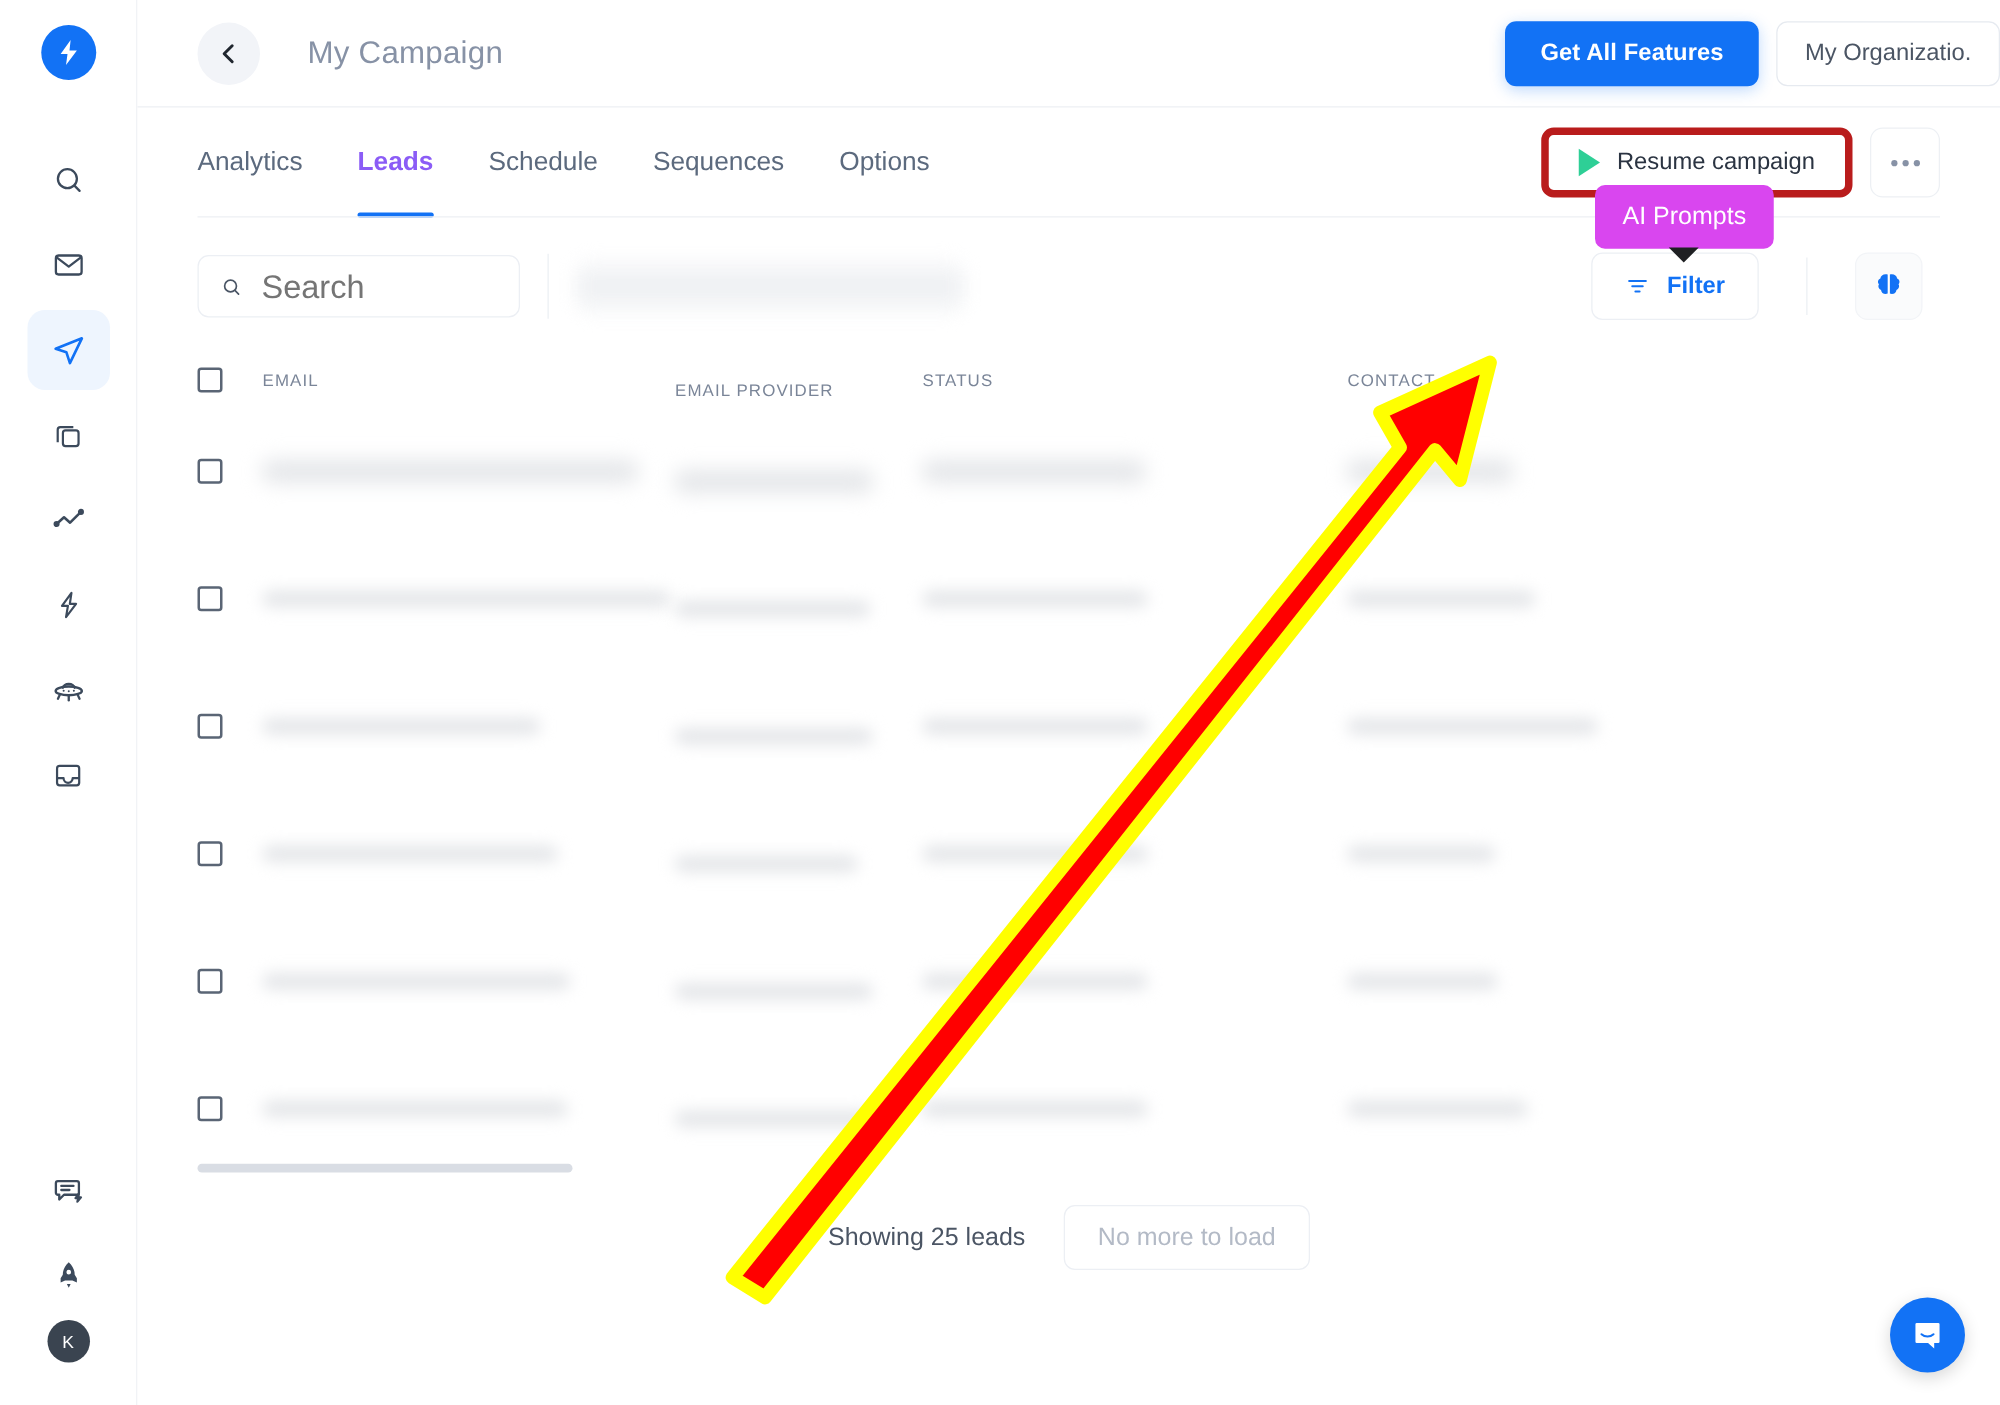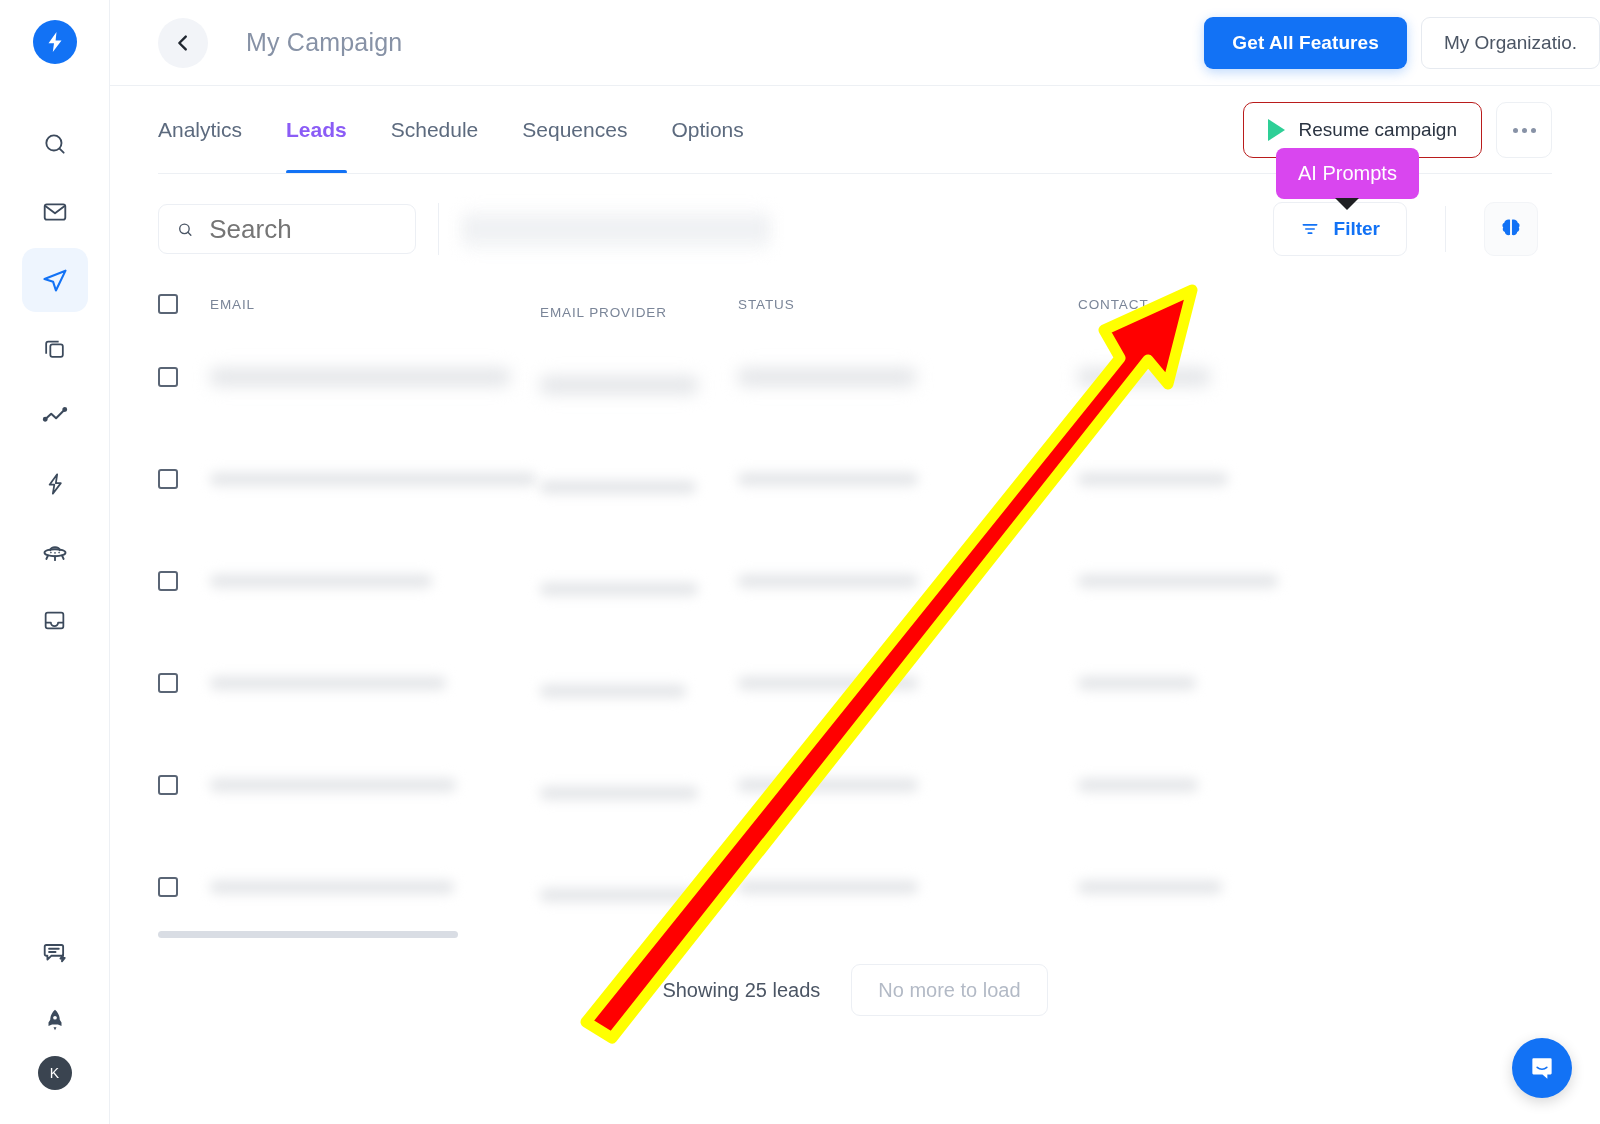--- a/index.html
+++ b/index.html
@@ -92,21 +92,21 @@
     content: ""; position: absolute; left: 0; right: 0; bottom: 0;
     height: 4px; background: #1272f5; border-radius: 2px;
   }
   .tabs-divider { position: absolute; left: 0; right: 0; bottom: 0; height: 1px; background: #edf0f4; }
 
   .tabs-right {
     margin-left: auto; display: flex; align-items: center; gap: 14px;
   }
   .resume-btn {
     display: flex; align-items: center; gap: 14px;
-    background: #fff; border: 1px solid #b91c1c; border-radius: 10px;
+    background: #fff; border: 6px solid #b91c1c; border-radius: 10px;
     height: 56px; padding: 0 24px; cursor: pointer;
     font-size: 19px; color: #2b3442; font-weight: 500;
     font-family: "Liberation Sans", sans-serif;
   }
   .play-tri {
     width: 0; height: 0;
     border-left: 17px solid #2ecf96;
     border-top: 11px solid transparent;
     border-bottom: 11px solid transparent;
   }

